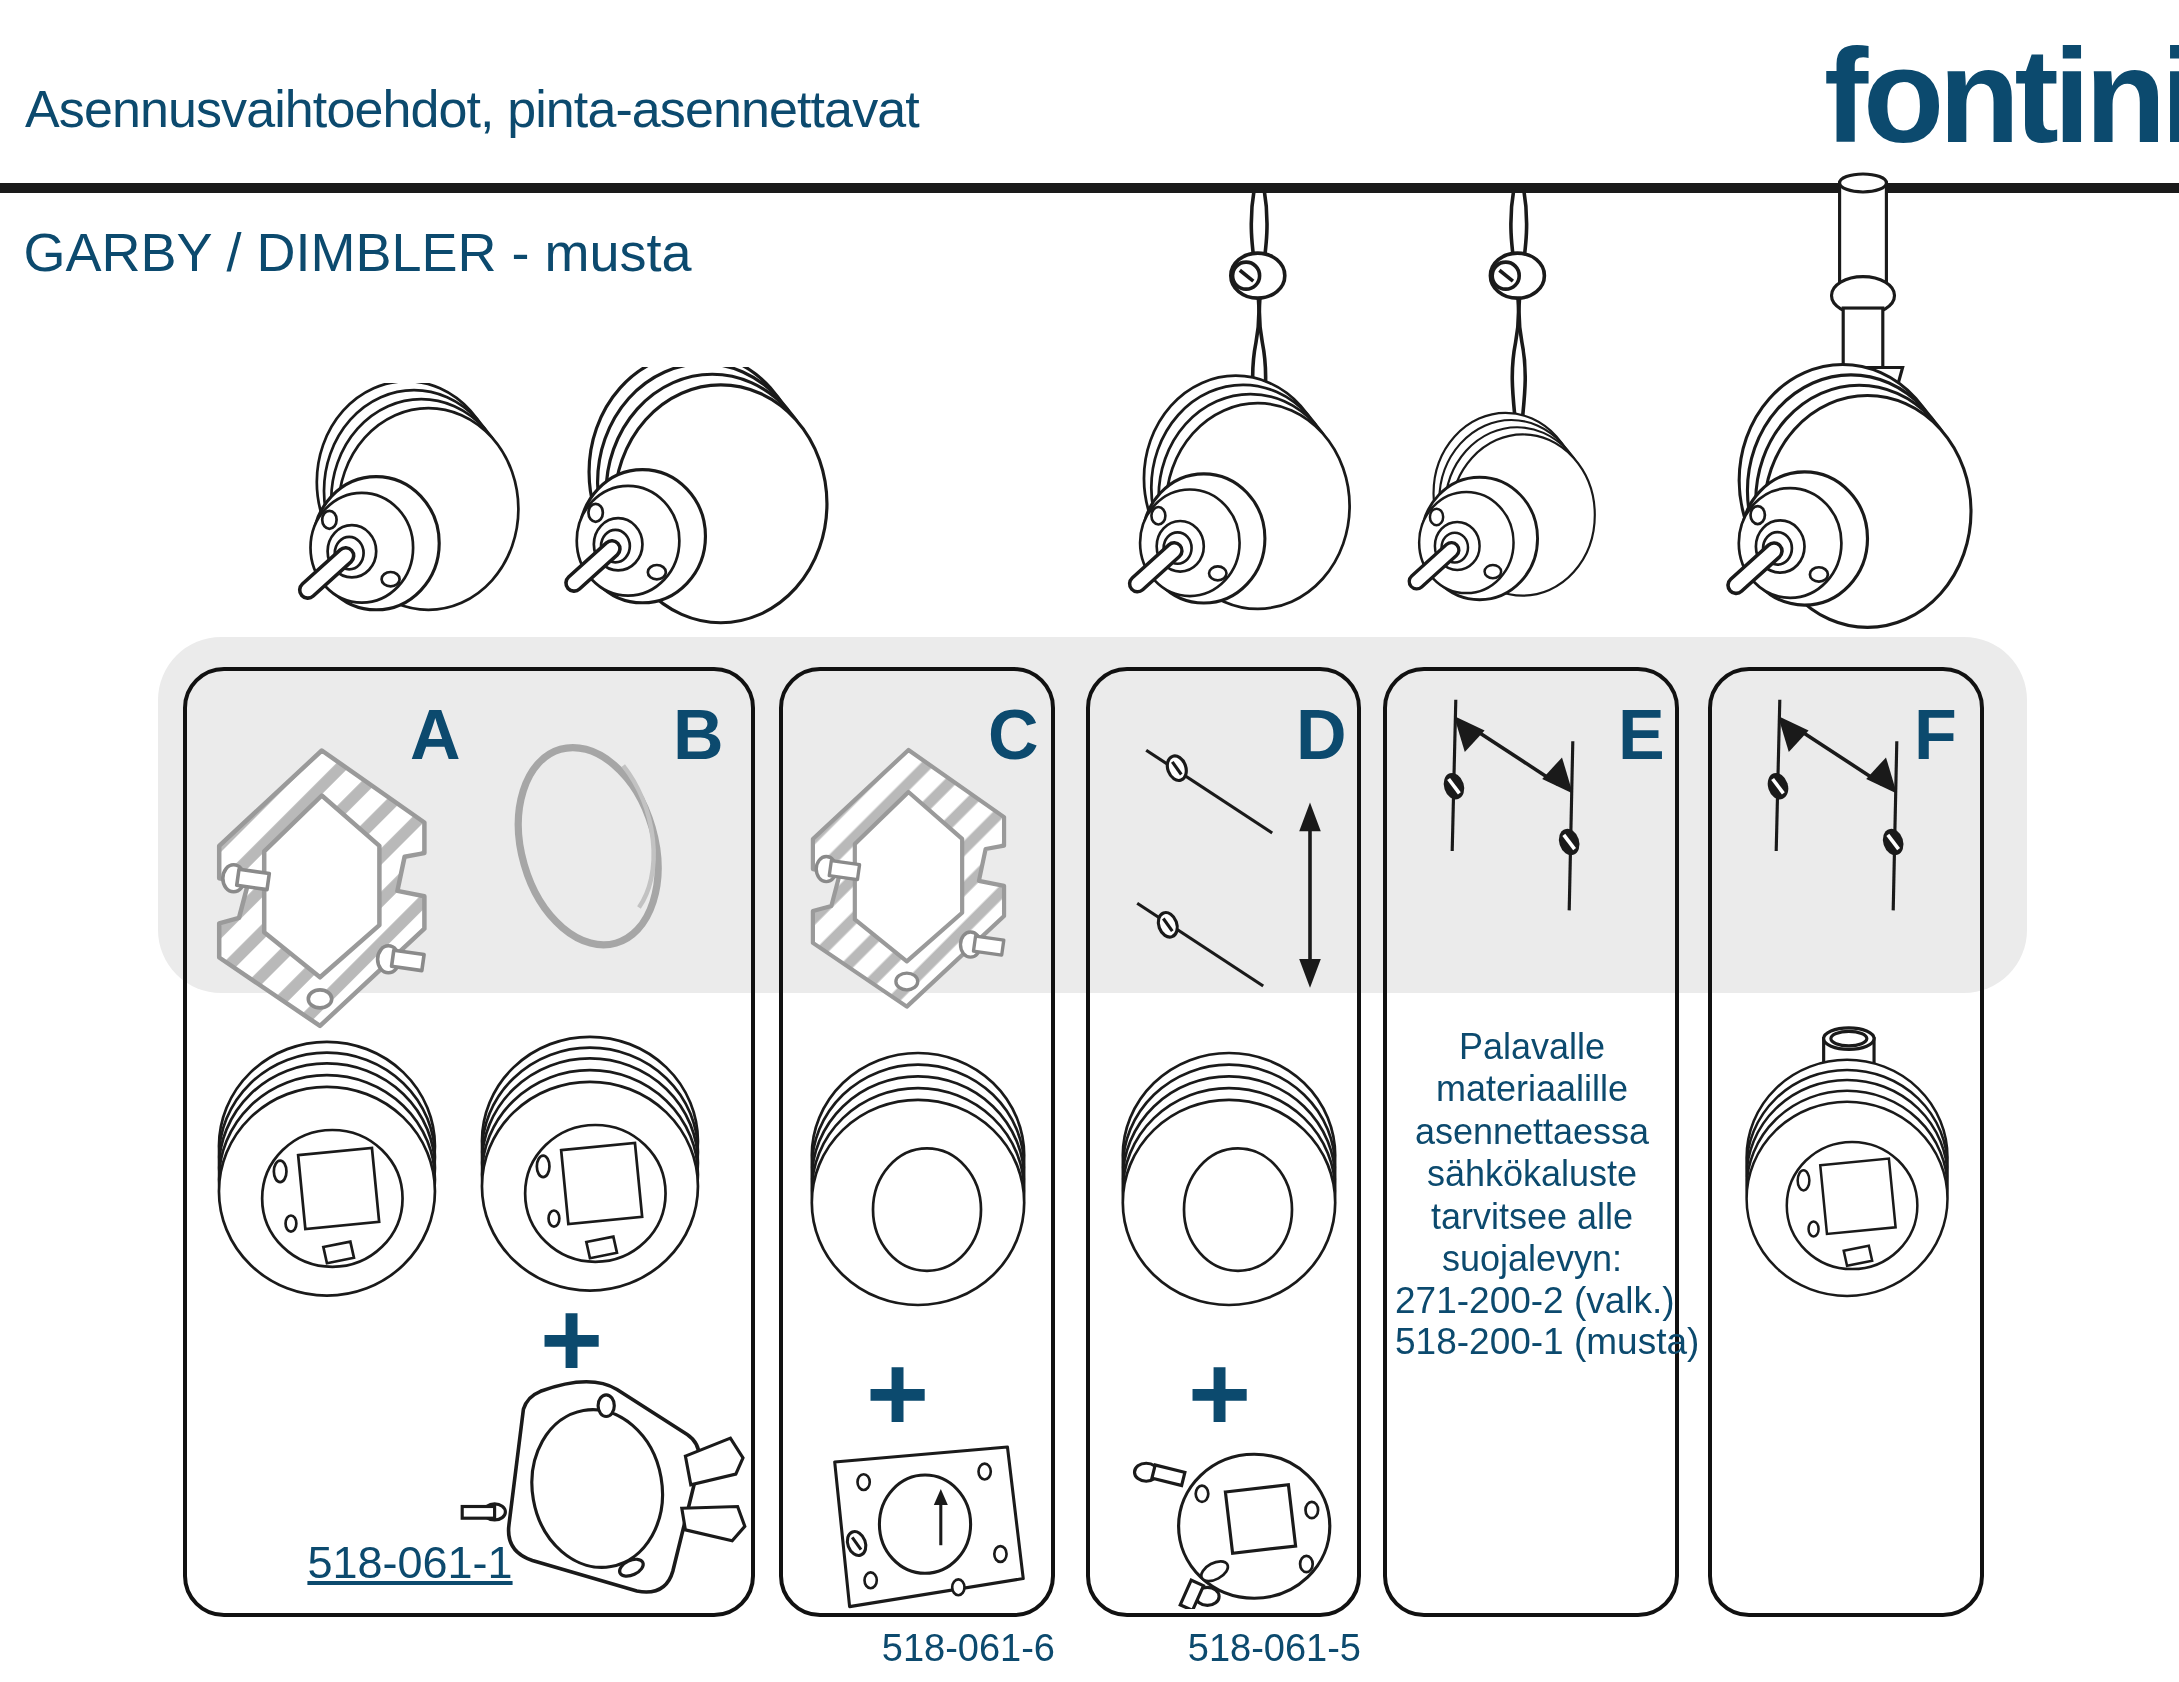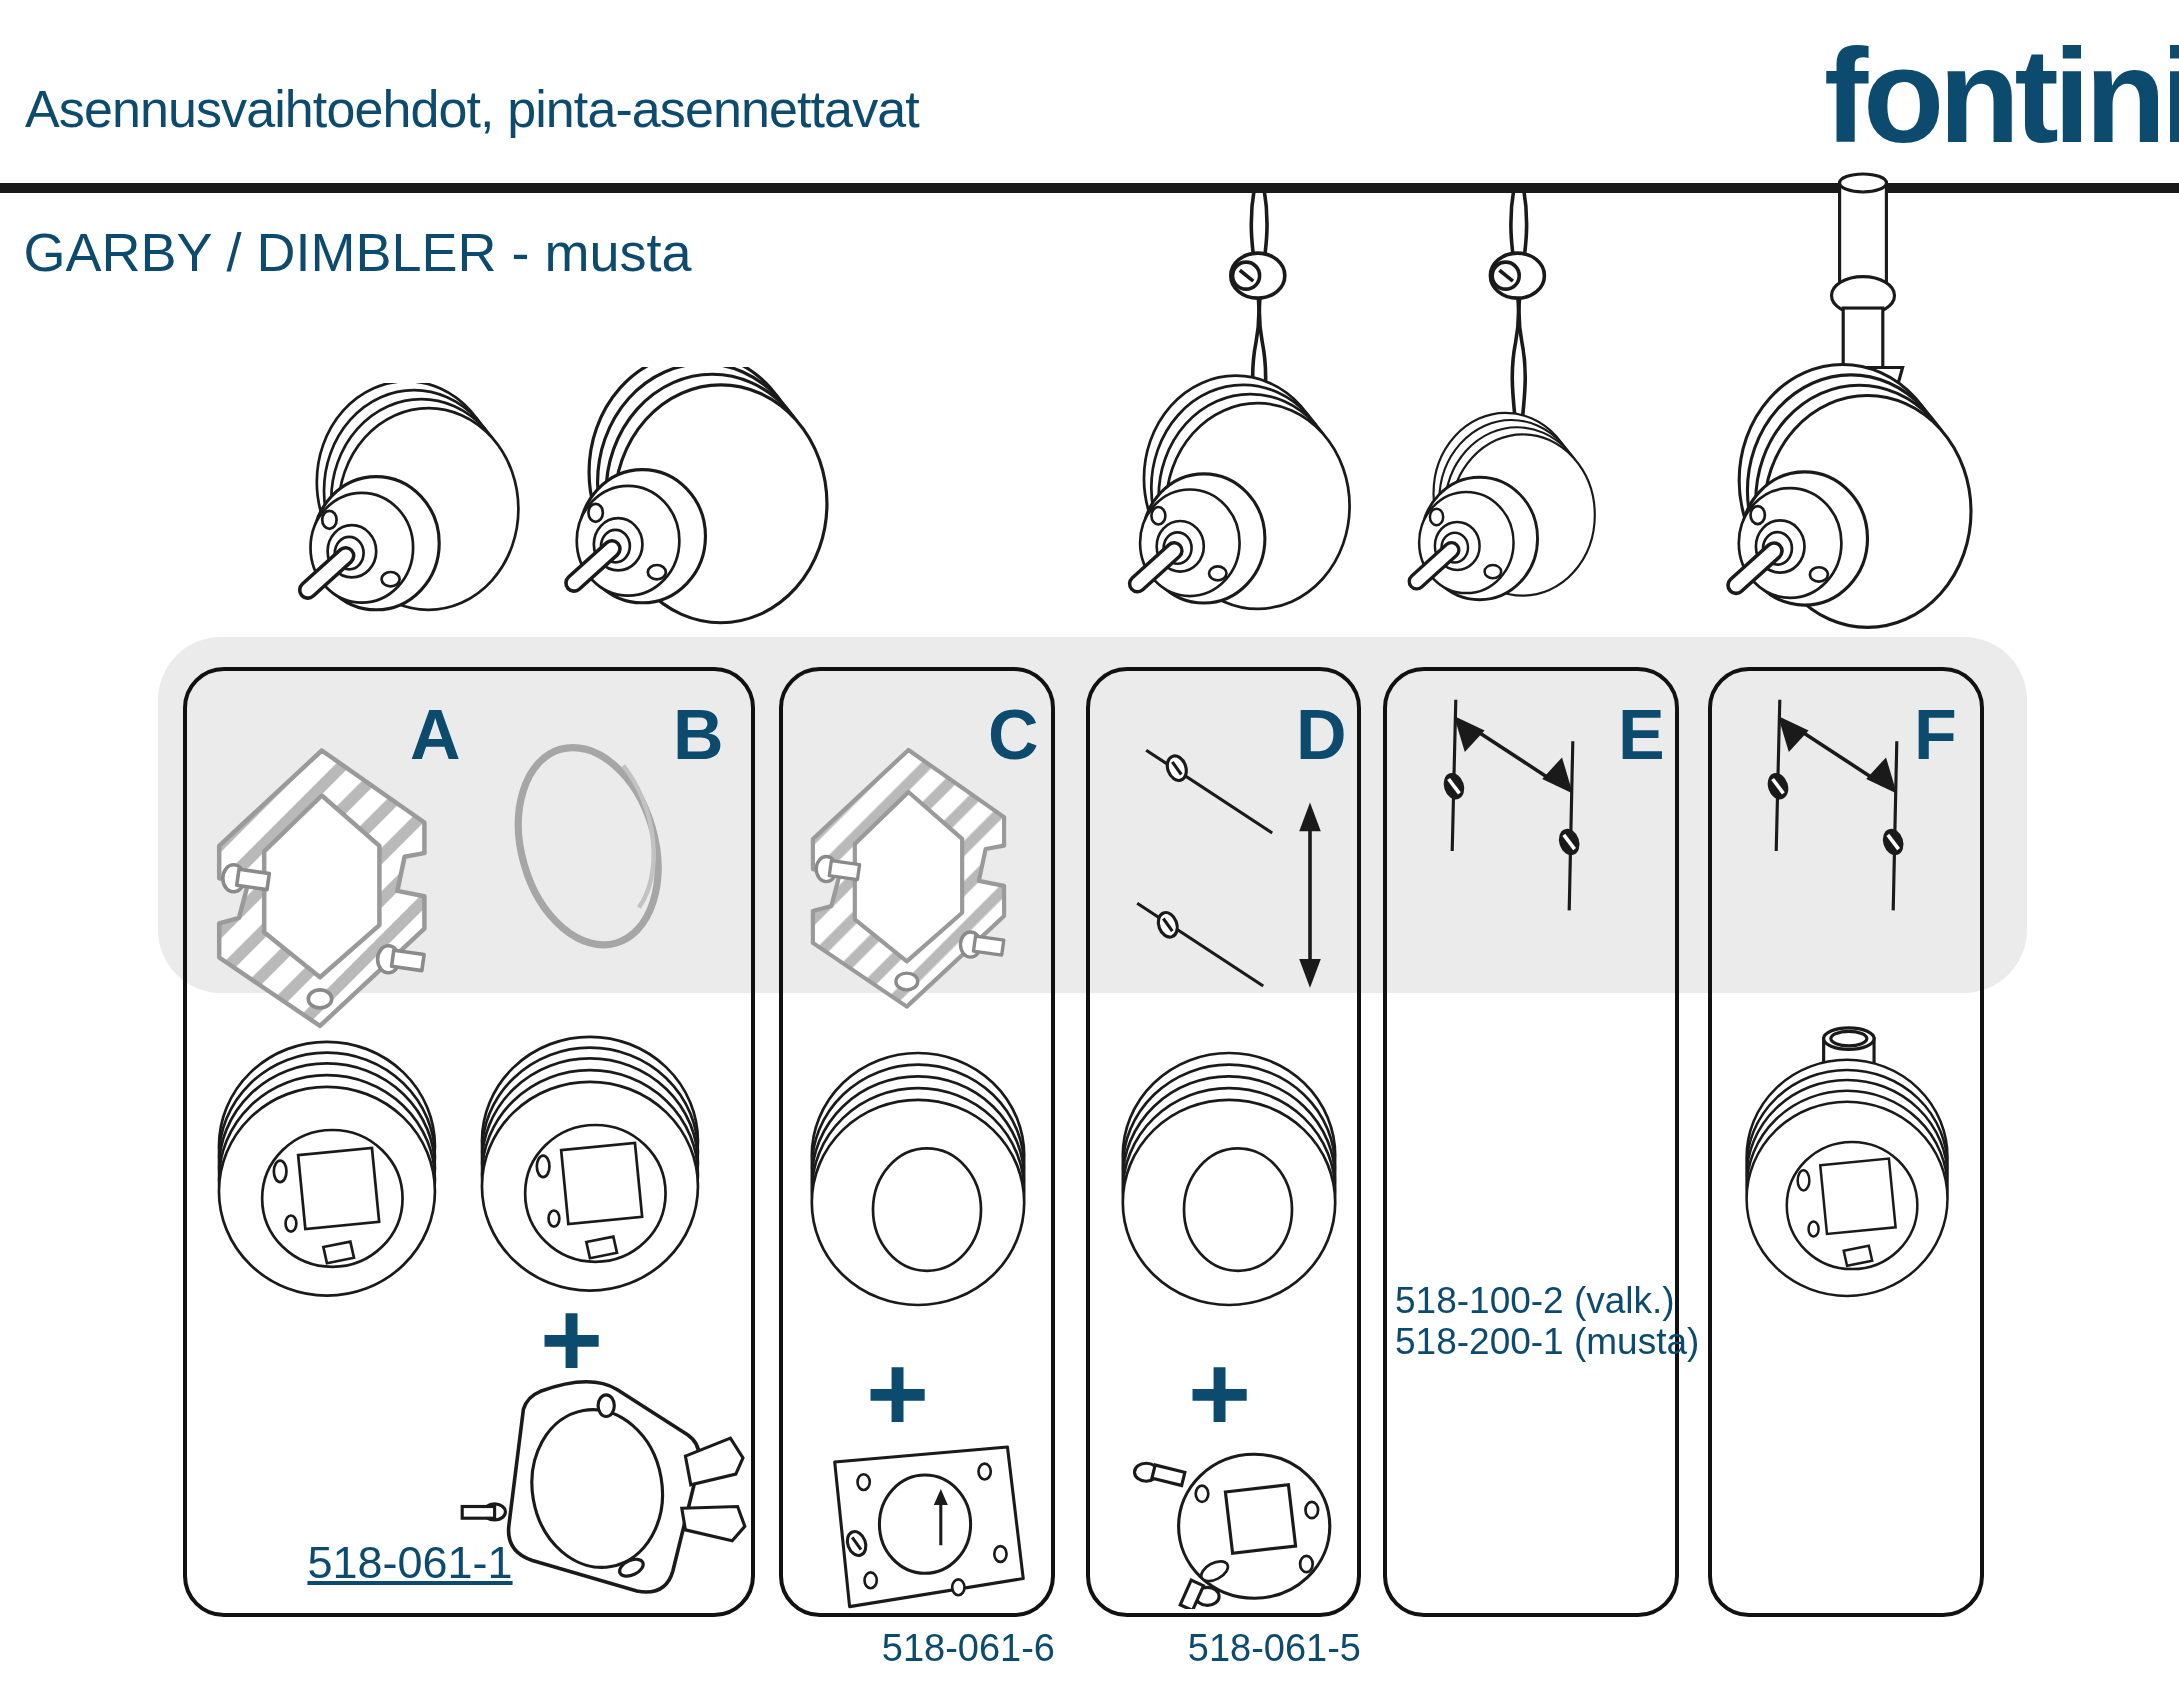--- a/index.html
+++ b/index.html
@@ -332,21 +332,22 @@
     </g>
     <g fill="#fff" stroke="#1a1a1a" stroke-width="3.5">
       <ellipse cx="28" cy="38" rx="13" ry="10"></ellipse>
       <rect x="38" y="30" width="34" height="15" transform="rotate(14 38 30)"></rect>
       <ellipse cx="96" cy="176" rx="13" ry="10"></ellipse>
       <rect x="78" y="158" width="15" height="30" transform="rotate(24 78 158)"></rect>
     </g>
   </svg>
   <div class="label-under label-d">518-061-5</div>
 
-  <div class="e-code e-code-1">518-100-2 (valk.)</div>
+  <div class="e-note">Palavalle materiaalille asennettaessa sähkökaluste tarvitsee alle suojalevyn:</div>
+  <div class="e-code e-code-1">271-200-2 (valk.)</div>
   <div class="e-code e-code-2">518-200-1 (musta)</div>
 
   <svg class="art" style="left:1737px;top:1008px" width="221" height="333" viewBox="0 0 245 370">
     <g fill="#fff" stroke="#1a1a1a" stroke-width="3.5">
       <rect x="96" y="34" width="56" height="52"></rect>
       <ellipse cx="124" cy="34" rx="28" ry="12"></ellipse>
       <ellipse cx="124" cy="34" rx="20" ry="8"></ellipse>
     </g>
     <g transform="translate(122,212) scale(0.93)">
         <use href="#ringsq"></use>

